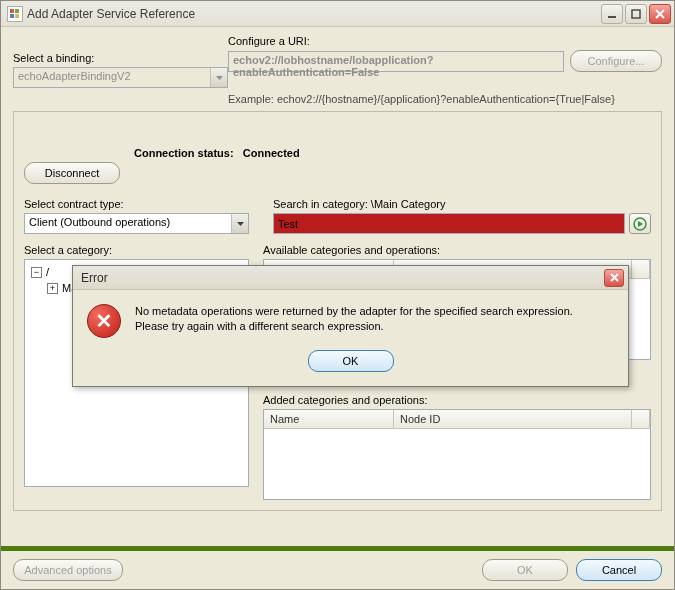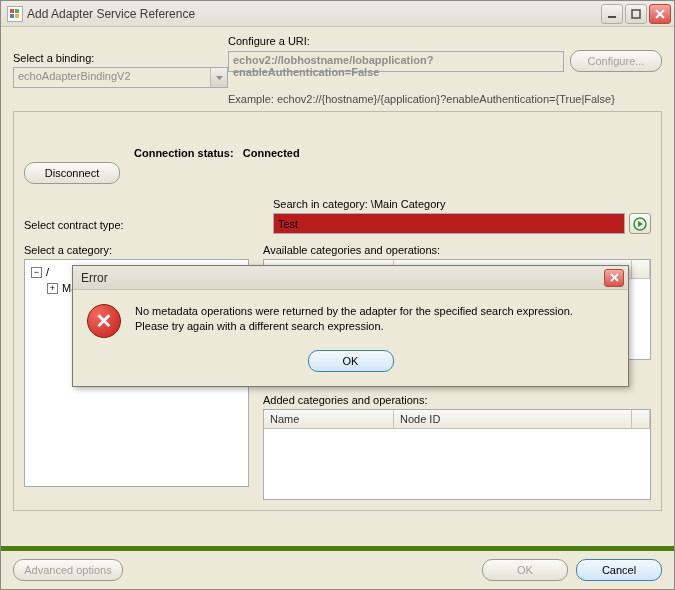--- a/index.html
+++ b/index.html
@@ -262,20 +262,28 @@
         <span>
           <b>Connection status:</b>
           <b>&nbsp;</b>
           <b>Connected</b>
         </span>
       </div>
 
       <div class="row" style="margin-top:14px; gap:24px; align-items:flex-end;">
         <div style="width:225px;">
           <div class="label">Select contract type:</div>
+          <div class="combo-wrap">
+            <div class="combo enabled">Client (Outbound operations)</div>
+            <div class="dd">
+              <svg width="7" height="4">
+                  <polygon points="0,0 7,0 3.5,4" fill="#404040"></polygon>
+                </svg>
+            </div>
+          </div>
         </div>
         <div style="flex:1;">
           <div class="label">Search in category: \Main Category</div>
           <div class="row">
             <input class="textbox" style="flex: 1 1 0%;" value="Test">
             <div class="searchbtn">
               <svg width="14" height="14">
                   <circle cx="7" cy="7" r="6" fill="none" stroke="#3a8f3a" stroke-width="1.5"></circle>
                   <polygon points="5,4 10,7 5,10" fill="#3a8f3a"></polygon>
                 </svg>

